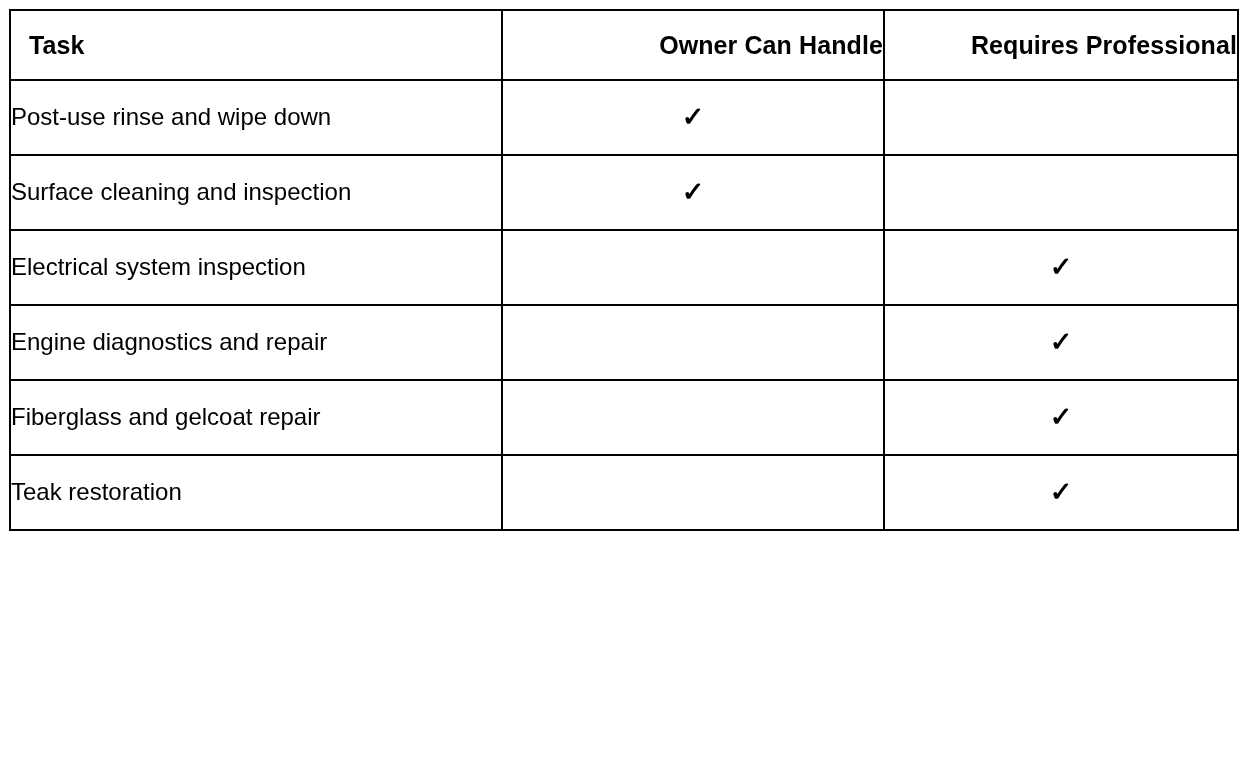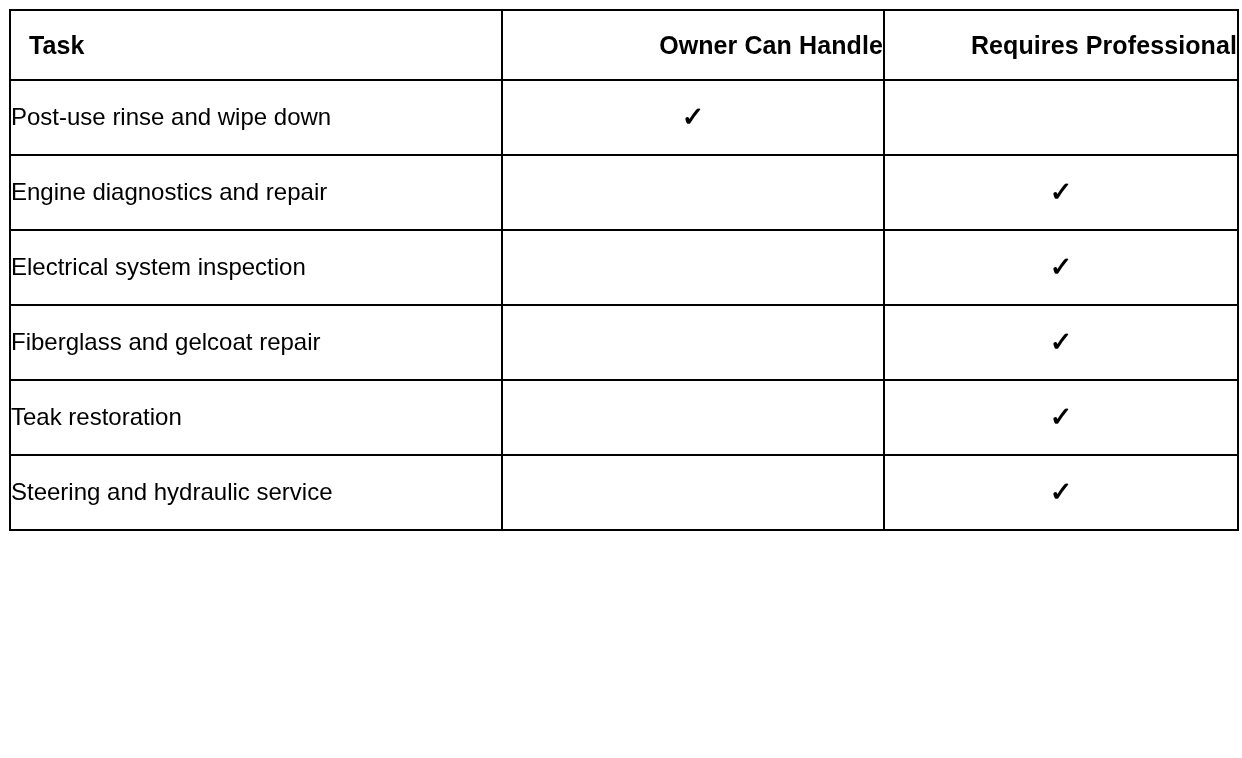--- a/index.html
+++ b/index.html
@@ -88,39 +88,39 @@
         <th class="h-pro">Requires Professional</th>
       </tr>
     </thead>
     <tbody>
         <tr>
           <td class="task-cell">Post-use rinse and wipe down</td>
           <td class="mark-cell"><span class="check">✓</span></td>
           <td class="mark-cell"><span class="check empty"></span></td>
         </tr>
         <tr>
-          <td class="task-cell">Engine diagnostics and repair</td>
+          <td class="task-cell">Surface cleaning and inspection</td>
+          <td class="mark-cell"><span class="check">✓</span></td>
+          <td class="mark-cell"><span class="check empty"></span></td>
+        </tr>
+        <tr>
+          <td class="task-cell">Electrical system inspection</td>
           <td class="mark-cell"><span class="check empty"></span></td>
           <td class="mark-cell"><span class="check">✓</span></td>
         </tr>
         <tr>
-          <td class="task-cell">Electrical system inspection</td>
+          <td class="task-cell">Engine diagnostics and repair</td>
           <td class="mark-cell"><span class="check empty"></span></td>
           <td class="mark-cell"><span class="check">✓</span></td>
         </tr>
         <tr>
           <td class="task-cell">Fiberglass and gelcoat repair</td>
           <td class="mark-cell"><span class="check empty"></span></td>
           <td class="mark-cell"><span class="check">✓</span></td>
         </tr>
         <tr>
           <td class="task-cell">Teak restoration</td>
           <td class="mark-cell"><span class="check empty"></span></td>
           <td class="mark-cell"><span class="check">✓</span></td>
         </tr>
-        <tr>
-          <td class="task-cell">Steering and hydraulic service</td>
-          <td class="mark-cell"><span class="check empty"></span></td>
-          <td class="mark-cell"><span class="check">✓</span></td>
-        </tr>
       </tbody>
   </table>
 </div>
 
 </body></html>

